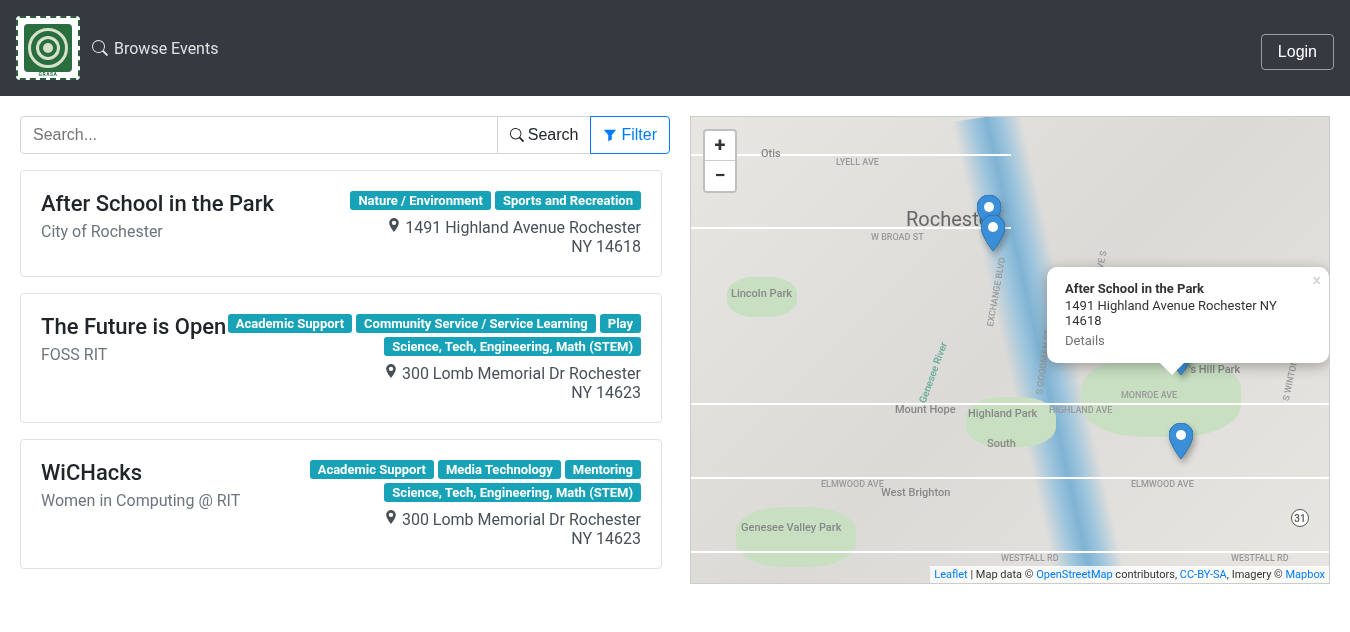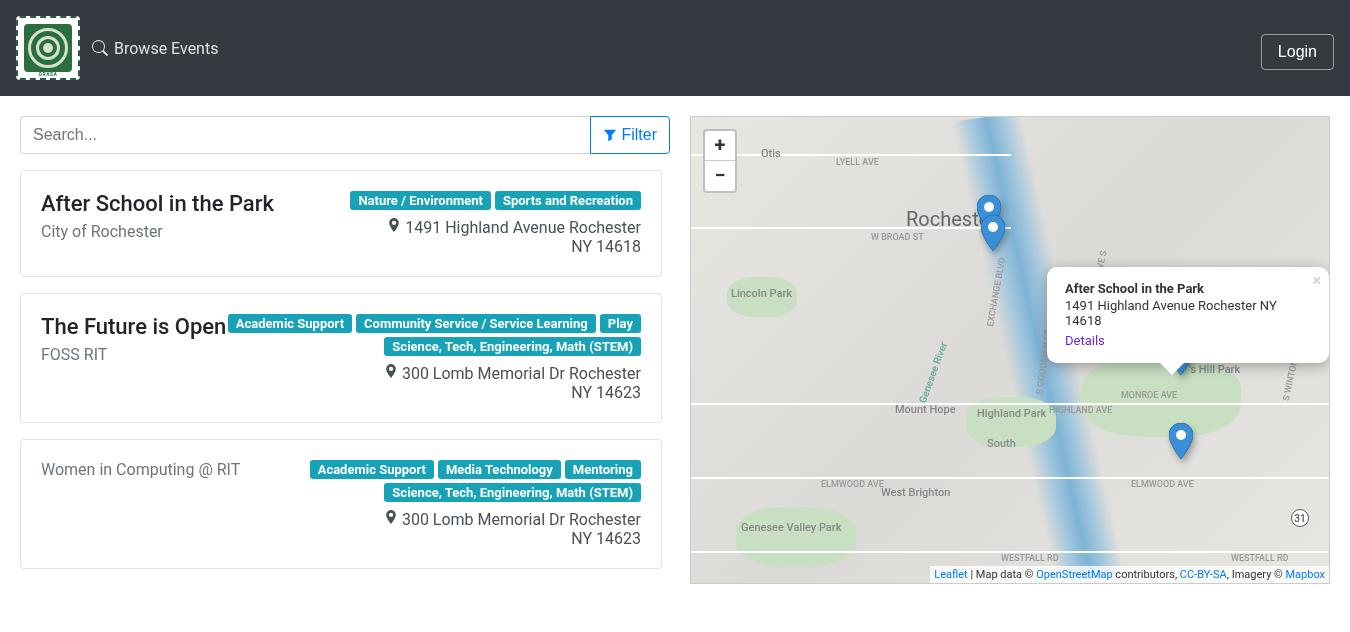--- a/index.html
+++ b/index.html
@@ -57,21 +57,21 @@
   .zoom-btn { width: 30px; height: 30px; font-size: 20px; font-weight: bold; text-align: center; line-height: 28px; cursor: pointer; color: #333; user-select: none; }
   .zoom-btn:first-child { border-bottom: 1px solid #ccc; }
   
   .marker { position: absolute; width: 24px; height: 36px; transform: translate(-50%, -100%); z-index: 5; }
   .marker svg { width: 100%; height: 100%; filter: drop-shadow(2px 4px 3px rgba(0,0,0,0.3)); }
   
   .popup { position: absolute; background: #fff; border-radius: 10px; padding: 14px 22px 14px 18px; box-shadow: 0 3px 14px rgba(0,0,0,0.3); z-index: 20; min-width: 260px; }
   .popup::after { content: ""; position: absolute; bottom: -12px; left: 40%; width: 0; height: 0; border: 12px solid transparent; border-top-color: #fff; border-bottom: none; }
   .popup-title { font-weight: 700; font-size: 13px; margin-bottom: 2px; color: #333; }
   .popup-addr { font-size: 13px; color: #333; margin-bottom: 2px; }
-  .popup-link { font-size: 13px; color: #6d28d9; text-decoration: none; cursor: pointer; }
+  .popup-link { font-size: 13px; color: #737373; text-decoration: none; cursor: pointer; }
   .popup-close { position: absolute; top: 6px; right: 8px; font-size: 16px; color: #ccc; cursor: pointer; line-height: 1; }
   
   .attribution { position: absolute; bottom: 0; right: 0; background: rgba(255,255,255,0.8); font-size: 11px; color: #333; padding: 2px 4px; z-index: 10; }
   .attribution a { color: #007bff; text-decoration: none; }
   
   .icon-sm { width: 14px; height: 14px; display: inline-block; vertical-align: -2px; }
 </style>
 </head>
 <body>
 
@@ -91,20 +91,26 @@
     </a>
   </div>
   <button class="login-btn">Login</button>
 </div>
 
 <div class="main">
   <div class="left-col">
 
     <div class="search-group">
       <input class="search-input" type="text" placeholder="Search..." style="">
+      <button class="search-btn">
+        <svg class="icon-sm" viewBox="0 0 16 16" fill="currentColor">
+            <path d="M11.742 10.344a6.5 6.5 0 1 0-1.397 1.398l3.85 3.85a1 1 0 0 0 1.415-1.414l-3.85-3.85zM12 6.5a5.5 5.5 0 1 1-11 0 5.5 5.5 0 0 1 11 0z"></path>
+          </svg>
+        <span>Search</span>
+      </button>
       <button class="filter-btn">
         <svg class="icon-sm" viewBox="0 0 16 16" fill="currentColor">
             <path d="M1 2h14l-5 6v5l-4 2V8L1 2z"></path>
           </svg>
         <span>Filter</span>
       </button>
     </div>
 
     <div class="event-list" id="event-list">
         <div class="event-card">
@@ -140,20 +146,21 @@
             <div class="event-addr">
               <svg class="icon-sm" viewBox="0 0 16 16" fill="currentColor">
                 <path d="M8 0C5 0 2.5 2.5 2.5 5.5 2.5 9.5 8 16 8 16s5.5-6.5 5.5-10.5C13.5 2.5 11 0 8 0zm0 8a2.5 2.5 0 1 1 0-5 2.5 2.5 0 0 1 0 5z"></path>
               </svg>
               <span class="event-addr-text">300 Lomb Memorial Dr Rochester<br>NY 14623</span>
             </div>
           </div>
         </div>
         <div class="event-card">
           <div class="event-left">
+            <div class="event-title">WiCHacks</div>
             <div class="event-org">Women in Computing @ RIT</div>
           </div>
           <div class="event-right">
             <div class="tags">
               <span class="tag">Academic Support</span>
               <span class="tag">Media Technology</span>
               <span class="tag">Mentoring</span>
               <span class="tag">Science, Tech, Engineering, Math (STEM)</span>
             </div>
             <div class="event-addr">
@@ -192,21 +199,21 @@
       <span class="map-label" style="left:498px;top:246px;text-transform:none;font-size:11px;color:#888;">'s Hill Park</span>
       <span class="map-label" style="left:374px;top:160px;transform:rotate(-78deg);">CLINTON AVE S</span>
       <span class="map-label" style="left:320px;top:240px;transform:rotate(-82deg);">S GOODMAN ST</span>
       <span class="map-label" style="left:430px;top:273px;">MONROE AVE</span>
       <span class="map-label" style="left:578px;top:258px;transform:rotate(-78deg);">S WINTON</span>
       <span class="map-label" style="left:130px;top:362px;">ELMWOOD AVE</span>
       <span class="map-label" style="left:440px;top:362px;">ELMWOOD AVE</span>
       <span class="map-label" style="left:310px;top:436px;">WESTFALL RD</span>
       <span class="map-label" style="left:540px;top:436px;">WESTFALL RD</span>
       <span class="map-label" style="left:204px;top:286px;text-transform:none;font-size:11px;color:#888;">Mount Hope</span>
-      <span class="map-label" style="left:286px;top:290px;text-transform:none;font-size:11px;color:#888;">Highland Park</span>
+      <span class="map-label" style="left:277px;top:290px;text-transform:none;font-size:11px;color:#888;">Highland Park</span>
       <span class="map-label" style="left:358px;top:288px;">HIGHLAND AVE</span>
       <span class="map-label" style="left:190px;top:370px;text-transform:none;font-size:11px;color:#888;display:block;width:60px;text-align:center;line-height:1.1;">West Brighton</span>
       <span class="map-label" style="left:296px;top:320px;text-transform:none;font-size:11px;color:#888;">South</span>
       <span class="map-label" style="left:50px;top:405px;text-transform:none;font-size:11px;color:#888;display:block;width:80px;text-align:center;line-height:1.1;">Genesee Valley Park</span>
       <span class="map-label" style="left:600px;top:392px;text-transform:none;font-size:10px;color:#555;background:#fff;border:1px solid #555;border-radius:50%;width:18px;height:18px;display:flex;align-items:center;justify-content:center;">31</span>
 
       <div class="zoom-ctrl">
         <div class="zoom-btn">+</div>
         <div class="zoom-btn">−</div>
       </div>

